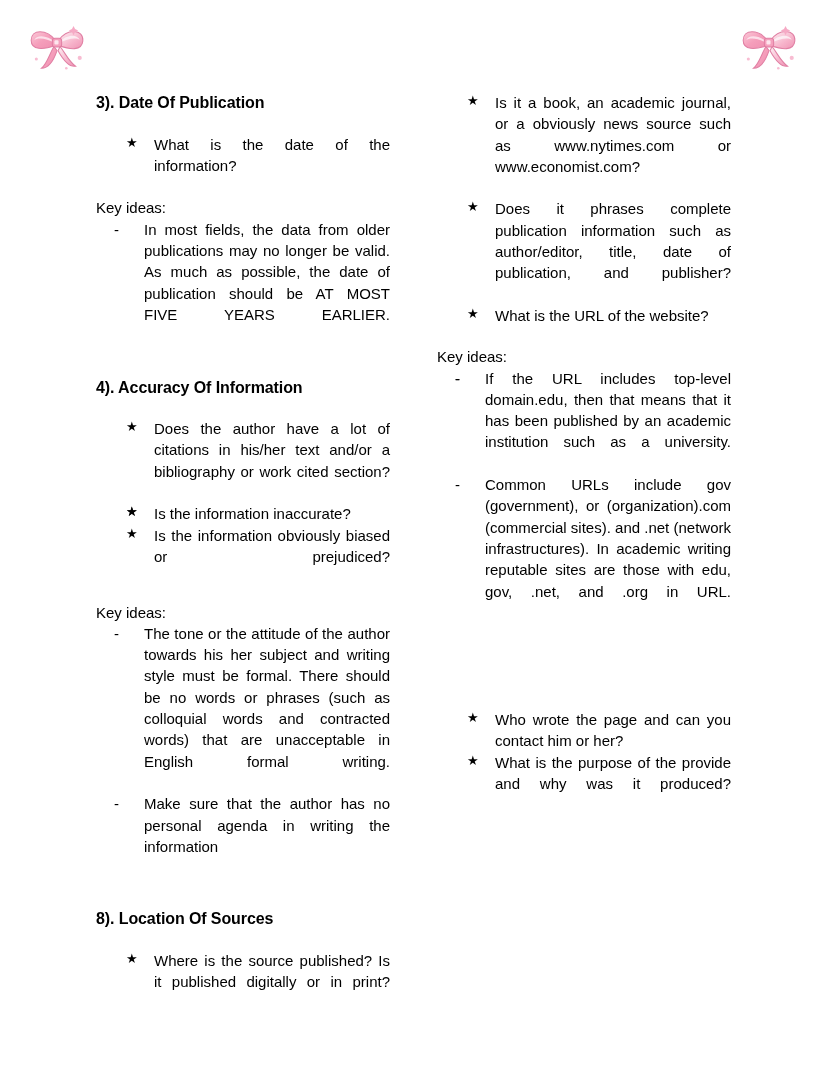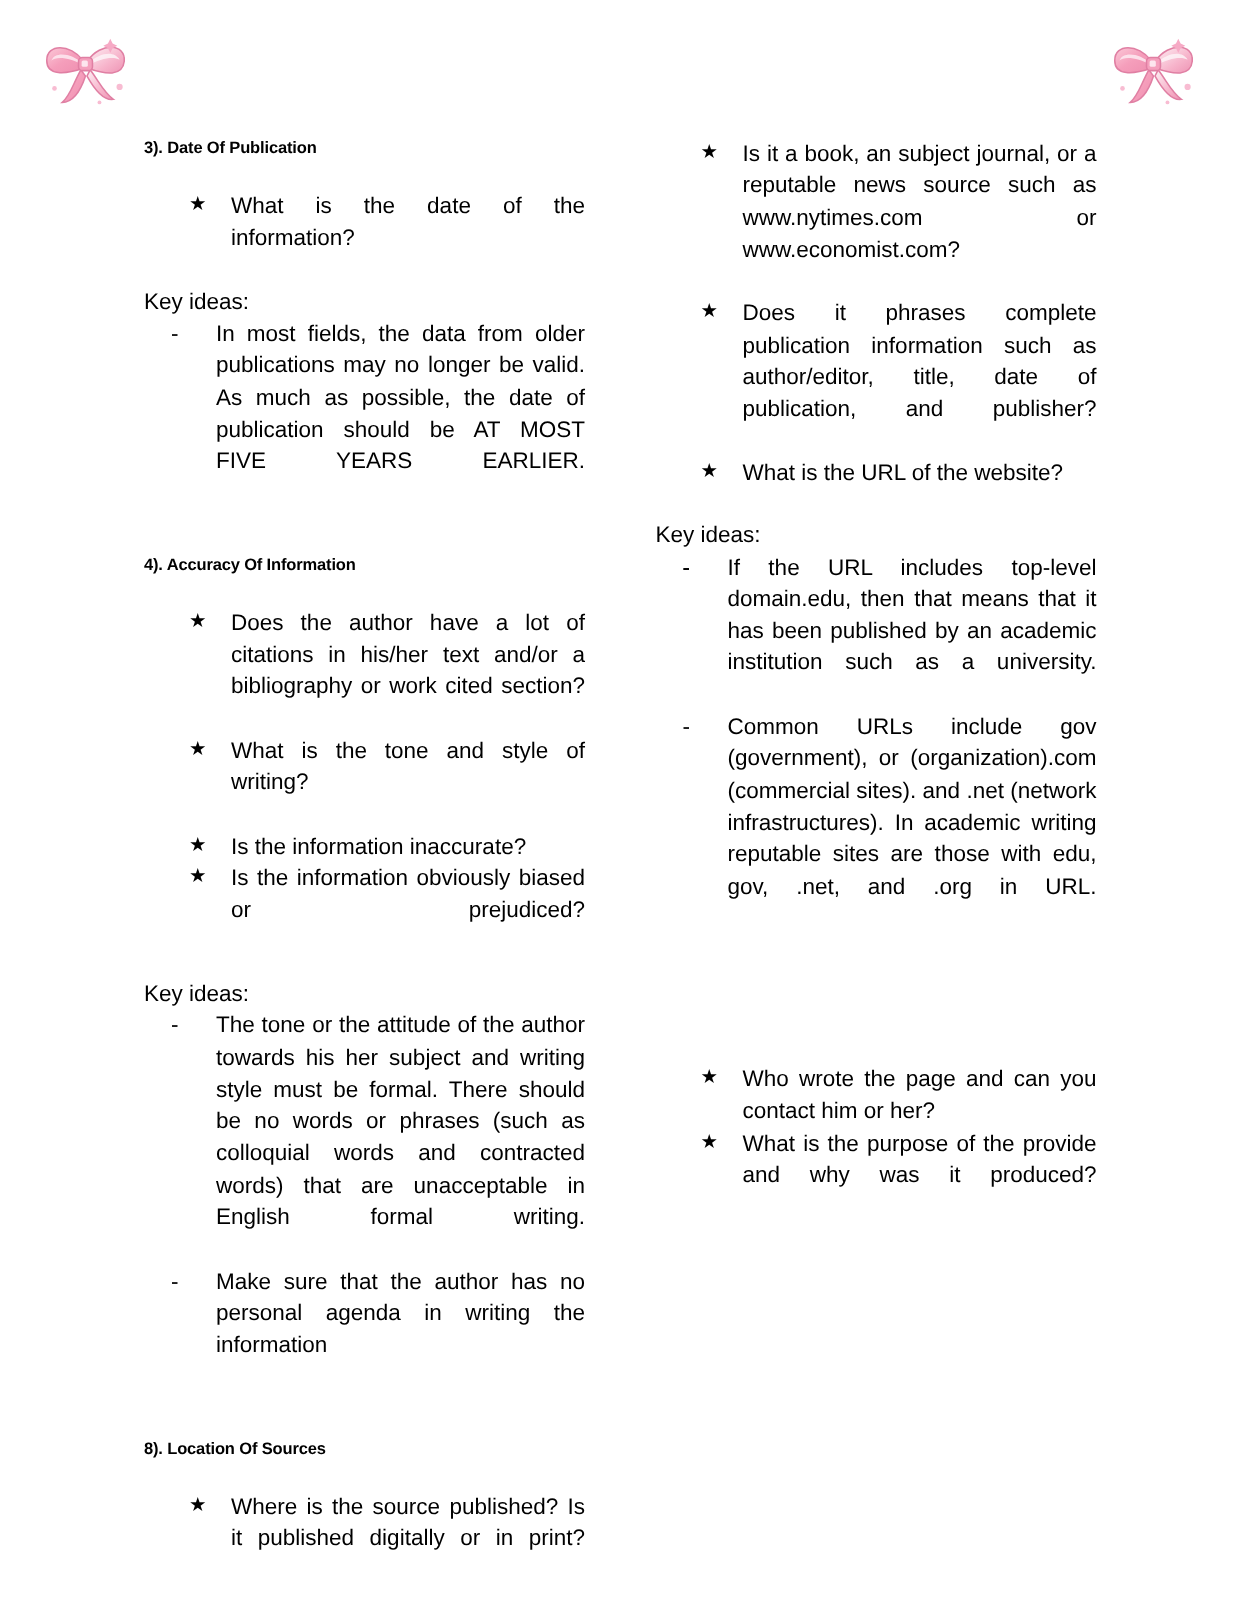--- a/index.html
+++ b/index.html
@@ -34,21 +34,21 @@
     width: 828px;
   }
   .col {
     position: absolute;
     top: 0;
   }
   .col-left  { left: 96px;  width: 294px; }
   .col-right { left: 437px; width: 294px; }
 
   h2.section-head {
-    font-size: 11px;
+    font-size: 16px;
     font-weight: bold;
     margin: 0;
     padding: 0;
     line-height: 1.35;
     letter-spacing: -0.1px;
   }
 
   .keyideas-label {
     font-size: 15px;
     line-height: 1.42;
@@ -202,21 +202,20 @@
 
     <div class="gap-md"></div>
 
     <ul class="blist stars">
       <li>
         <span class="bullet">★</span>
         <span class="txt">Does the author have a lot of citations in his/her text and/or a bibliography or work cited section?</span>
       </li>
       <li>
         <span class="bullet">★</span>
-        <span class="txt">What is the tone and style of writing?</span>
       </li>
       <li class="nojust">
         <span class="bullet">★</span>
         <span class="txt">Is the information inaccurate?</span>
       </li>
       <li>
         <span class="bullet">★</span>
         <span class="txt">Is the information obviously biased or prejudiced?</span>
       </li>
     </ul>
@@ -249,21 +248,21 @@
       </li>
     </ul>
 
   </div>
 
   <div class="col col-right">
 
     <ul class="blist stars">
       <li>
         <span class="bullet">★</span>
-        <span class="txt">Is it a book, an subject journal, or a reputable news source such as www.nytimes.com or www.economist.com?</span>
+        <span class="txt">Is it a book, an academic journal, or a obviously news source such as www.nytimes.com or www.economist.com?</span>
       </li>
       <li>
         <span class="bullet">★</span>
         <span class="txt">Does it phrases complete publication information such as author/editor, title, date of publication, and publisher?</span>
       </li>
       <li class="nojust">
         <span class="bullet">★</span>
         <span class="txt">What is the URL of the website?</span>
       </li>
     </ul>

